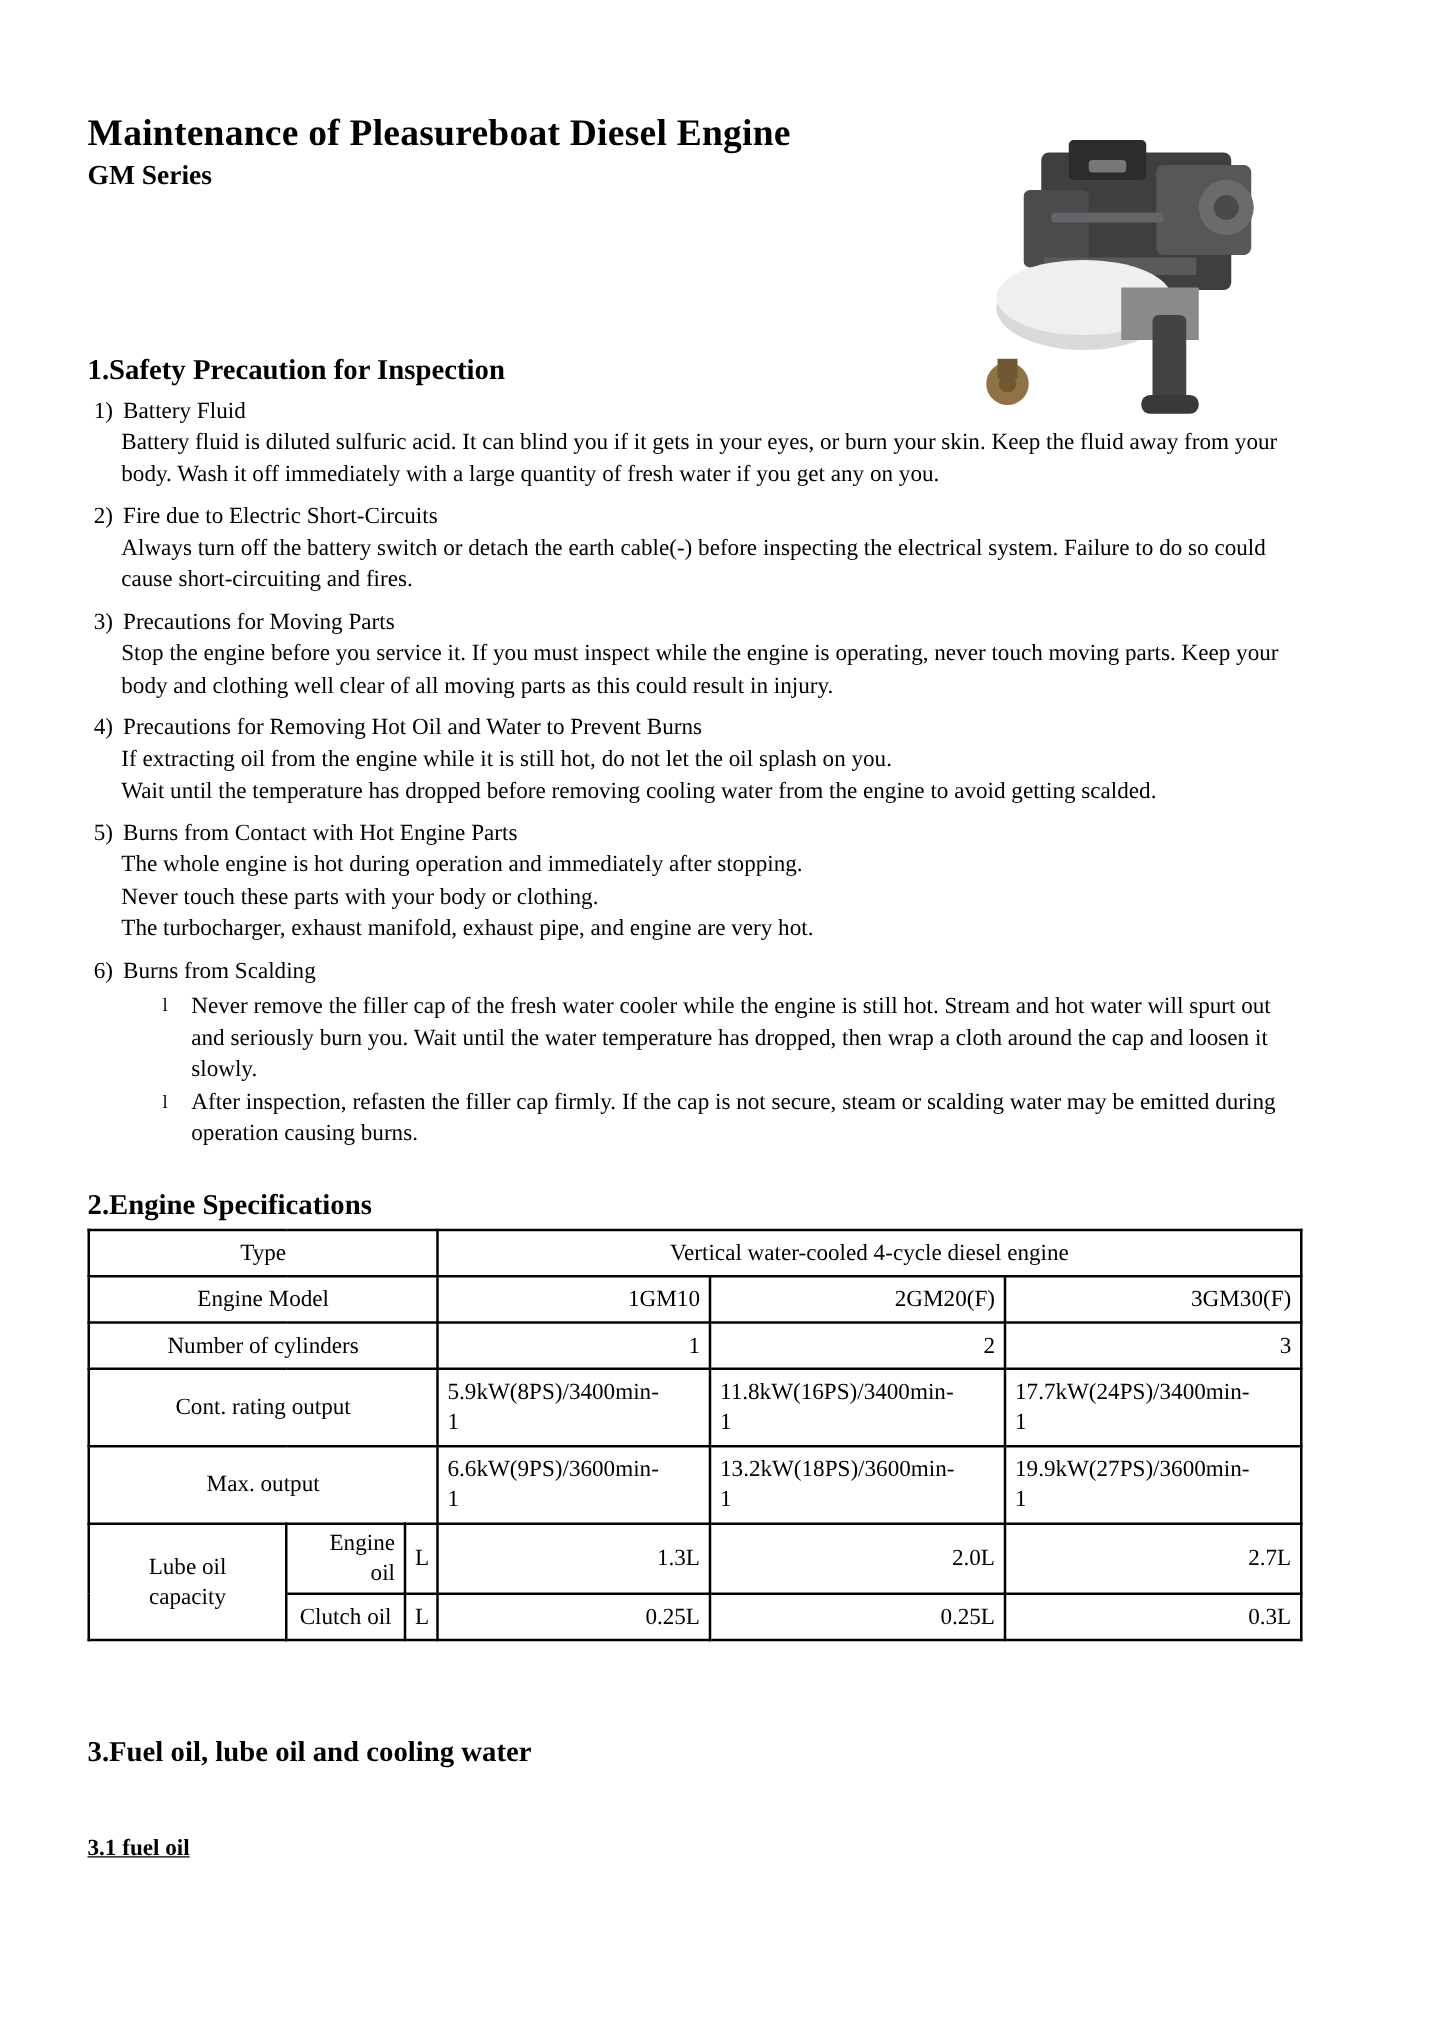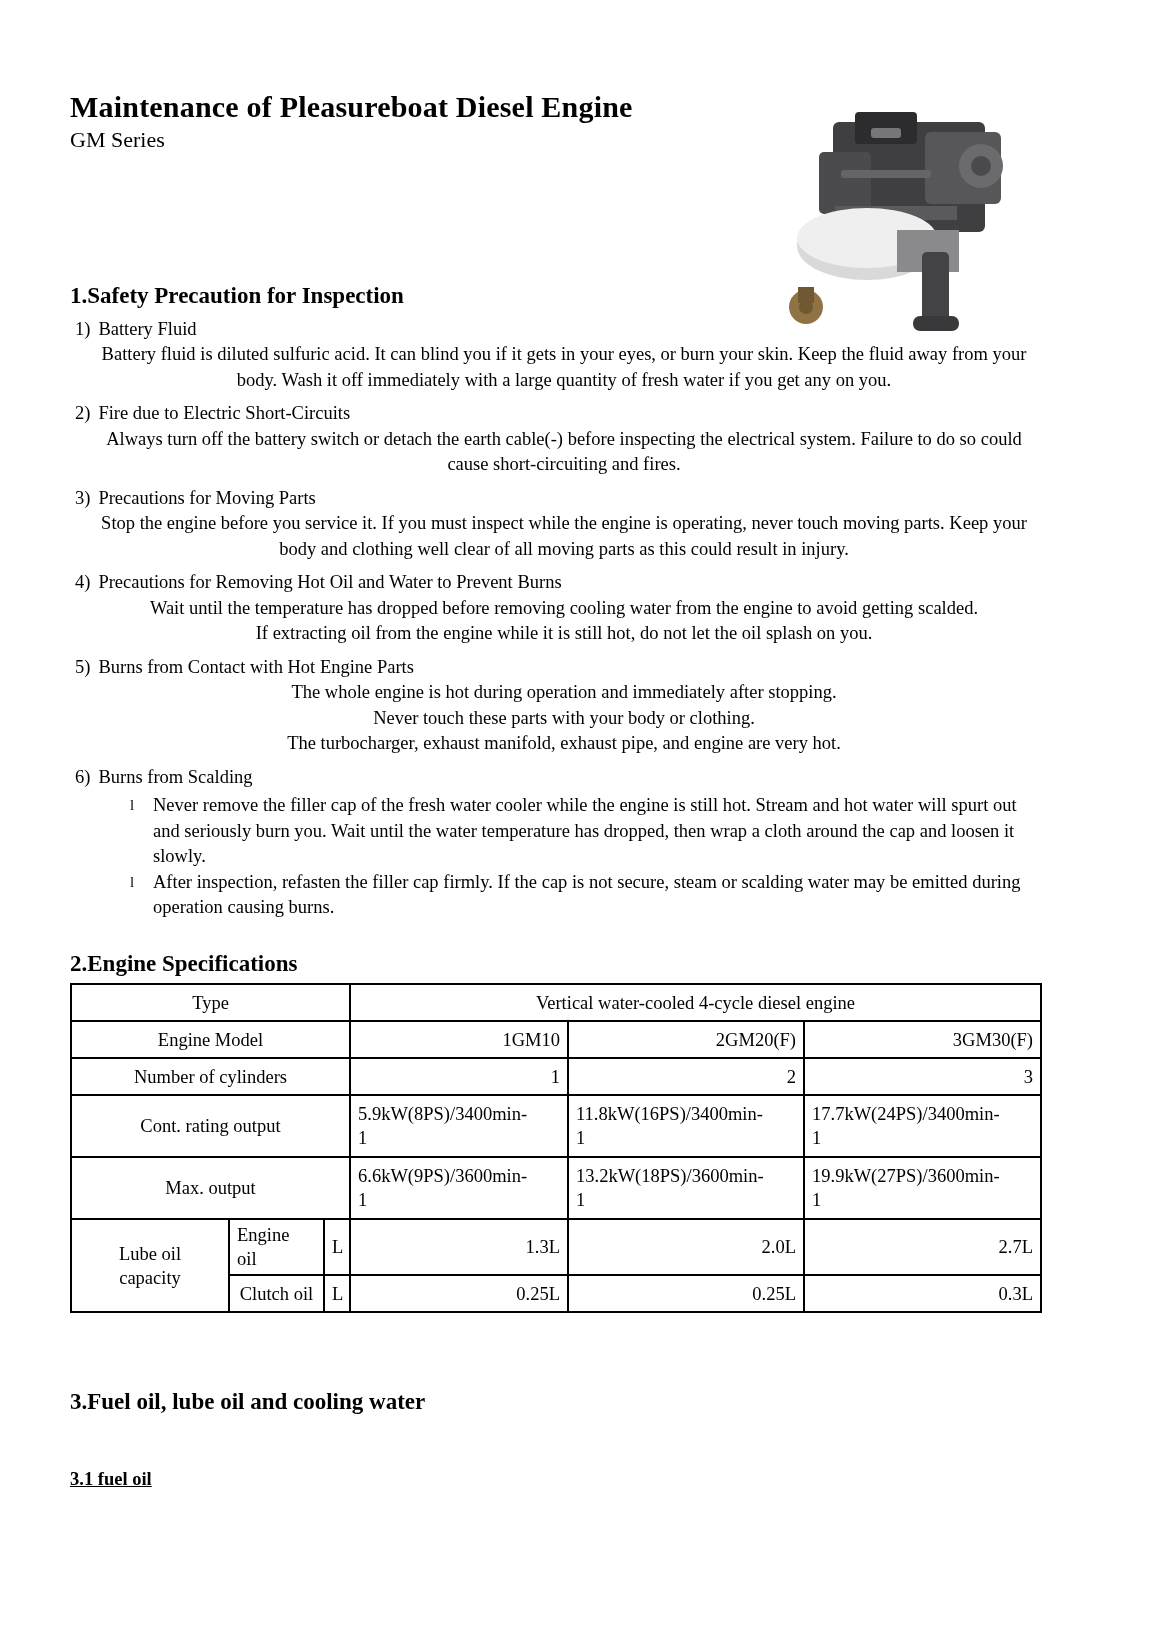--- a/index.html
+++ b/index.html
@@ -7,49 +7,49 @@
   body {
     width:1157px; height:1635px; overflow:hidden;
     font-family:"Liberation Serif", serif;
     color:#000; position:relative;
   }
   .page { position:relative; width:100%; height:100%; padding:0 70px; }
 
   .engine-img { position:absolute; top:22px; right:116px; width:266px; height:224px; }
 
   .title { font-size:30px; font-weight:bold; line-height:1.25; margin-top:88px; letter-spacing:0.2px; }
-  .subtitle { font-size:22px; font-weight:normal; line-height:1.25; }
+  .subtitle { font-size:22px; font-weight:bold; line-height:1.25; }
 
   .sec-heading { font-size:23px; font-weight:bold; line-height:25.5px; }
   .sec1-heading { margin-top:130px; }
   .sec2-heading { margin-top:30px; }
   .sec3-heading { margin-top:76px; }
   .sec31-heading { margin-top:52px; font-size:18.5px; font-weight:bold; text-decoration:underline; line-height:25.5px; }
 
   .item { margin-left:5px; margin-top:8px; font-size:18.5px; line-height:25.5px; }
   .item-head { white-space:nowrap; }
   .item-num { margin-right:8px; }
-  .item-body { margin-left:22px; margin-right:56px;text-align:center; }
+  .item-body { margin-left:22px; margin-right:56px; }
   .para { }
 
   .bullets { margin-left:55px; margin-right:58px; margin-top:3px; }
   .bullet { display:flex; align-items:flex-start; }
   .bullet-marker { flex:none; width:23px; font-size:15px; line-height:25.5px; }
   .bullet-text { flex:1; }
 
   table.spec { border-collapse:collapse; table-layout:fixed; width:970px; margin-top:7px; font-size:18.5px; }
   table.spec td { border:2px solid #000; padding:3px 7px; vertical-align:middle; line-height:24px; }
   .r36 td { height:37px; }
   .r62 td { height:62px; }
   .r48 td { height:50px; }
   .c-left { text-align:center; }
   .c-center { text-align:right; }
   .c-right { text-align:left; white-space:pre-line; }
   .c-pre-center { text-align:center; white-space:pre-line; }
-  .c-pre-left { text-align:left; white-space:pre-line;margin-top:12px; }
+  .c-pre-left { text-align:right; white-space:pre-line;margin-top:12px; }
 </style>
 </head>
 <body>
 
 <div class="page">
 
   <svg class="engine-img" viewBox="0 0 266 224" aria-hidden="true">
     <rect x="58" y="12" width="152" height="110" rx="6" fill="#3f3f41"></rect>
     <rect x="80" y="2" width="62" height="32" rx="4" fill="#2c2c2e"></rect>
     <rect x="150" y="22" width="76" height="72" rx="6" fill="#57575a"></rect>
@@ -91,22 +91,22 @@
   <div class="item">
     <div class="item-head"><span class="item-num">3)</span><span>Precautions for Moving Parts</span></div>
     <div class="item-body">
       <div class="para">Stop the engine before you service it. If you must inspect while the engine is operating, never touch moving parts. Keep your body and clothing well clear of all moving parts as this could result in injury.</div>
     </div>
   </div>
 
   <div class="item">
     <div class="item-head"><span class="item-num">4)</span><span>Precautions for Removing Hot Oil and Water to Prevent Burns</span></div>
     <div class="item-body">
+      <div class="para">If extracting oil from the engine while it is still hot, do not let the oil splash on you.</div>
       <div class="para">Wait until the temperature has dropped before removing cooling water from the engine to avoid getting scalded.</div>
-      <div class="para">If extracting oil from the engine while it is still hot, do not let the oil splash on you.</div>
     </div>
   </div>
 
   <div class="item">
     <div class="item-head"><span class="item-num">5)</span><span>Burns from Contact with Hot Engine Parts</span></div>
     <div class="item-body">
       <div class="para">The whole engine is hot during operation and immediately after stopping.</div>
       <div class="para">Never touch these parts with your body or clothing.</div>
       <div class="para">The turbocharger, exhaust manifold, exhaust pipe, and engine are very hot.</div>
     </div>

